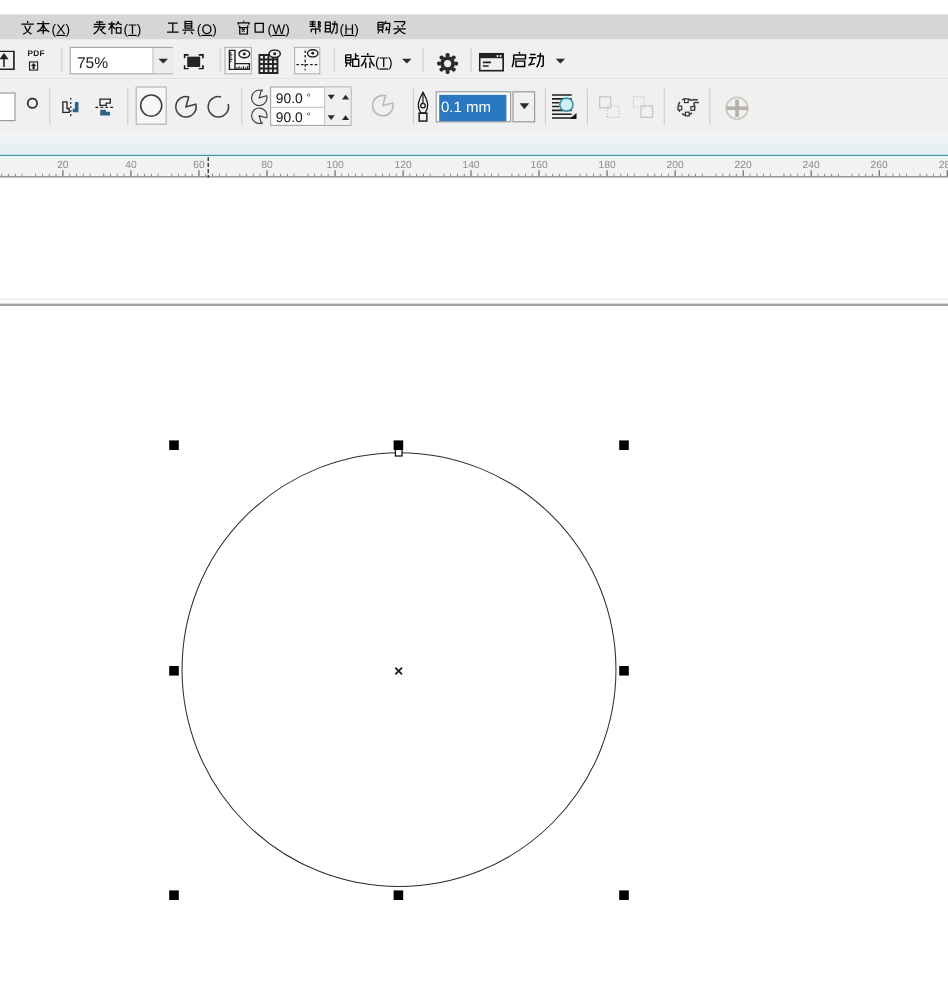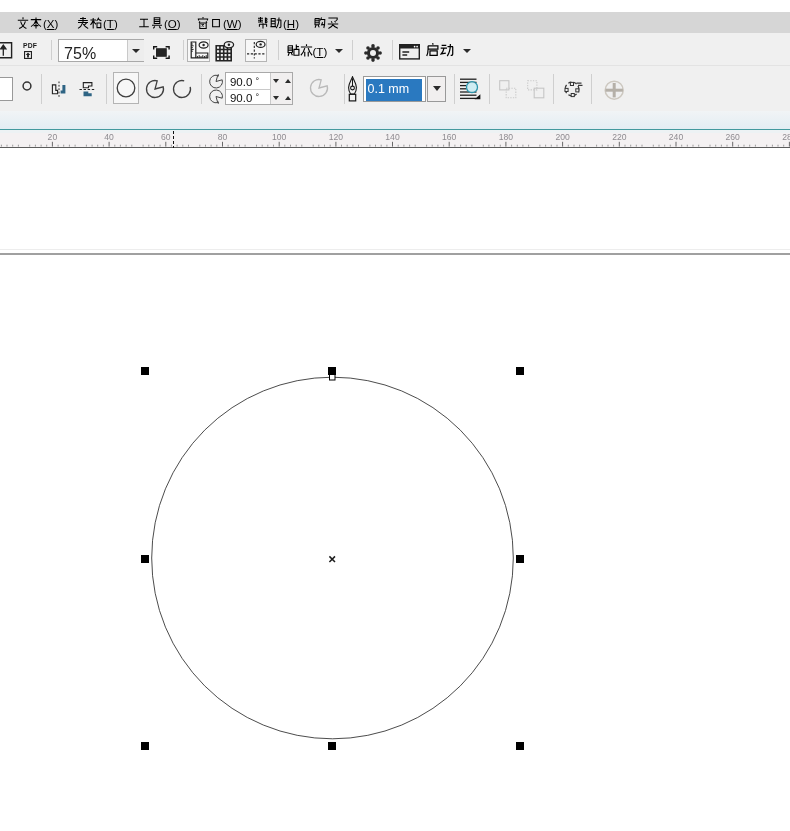--- a/index.html
+++ b/index.html
@@ -72,21 +72,21 @@
         <path d="M0 .7 H16.6 V15.7 H0" fill="none" stroke="#222" stroke-width="1.4"></path>
         <path d="M8.3 13.8 V5 M8.3 3.2 L10.9 6.8 H5.7 Z" fill="#222" stroke="#222" stroke-width="1.3"></path>
       </svg>
 <div class="abs" style="left:23px;top:9px;width:18px;height:8px;font-size:6.8px;font-weight:bold;color:#1a1a1a;letter-spacing:.2px">PDF</div>
 <svg class="ico" style="left:24px;top:17.5px" width="8" height="8" viewBox="0 0 8 8">
         <rect x=".55" y=".55" width="6.9" height="6.9" fill="none" stroke="#222" stroke-width="1.1"></rect>
         <path d="M4 1.6 L1.7 4 H3.1 V6.4 H4.9 V4 H6.3 Z" fill="#222"></path>
       </svg>
 <div class="vsep1" style="left:51px"></div>
 <div class="abs" style="left:57.6px;top:6.4px;width:86px;height:23px;background:#fff;border:1px solid #a9a9a9">
-  <div class="abs" style="left:5.5px;top:4.5px;font-size:16px;color:#222">75%</div>
+  <div class="abs" style="left:5.5px;top:4.5px;font-size:13px;color:#222">75%</div>
   <div class="abs" style="left:68px;top:0;width:17px;height:21px;background:#ededed;border-left:1px solid #c9c9c9"></div>
   <div class="ddar" style="left:73px;top:9px"></div>
 </div>
 <div class="abs" style="left:152.6px;top:12px">
   <svg width="17" height="13" viewBox="0 0 17 13">
           <path d="M.7 3.6 V.7 H4.2 M12.6 .7 H16.1 V3.6 M16.1 9.4 V12.3 H12.6 M4.2 12.3 H.7 V9.4" fill="none" stroke="#161616" stroke-width="1.4"></path>
           <rect x="3" y="2.2" width="10.8" height="8.6" fill="#242424"></rect>
         </svg>
 </div>
 <div class="vsep1" style="left:183px"></div>

